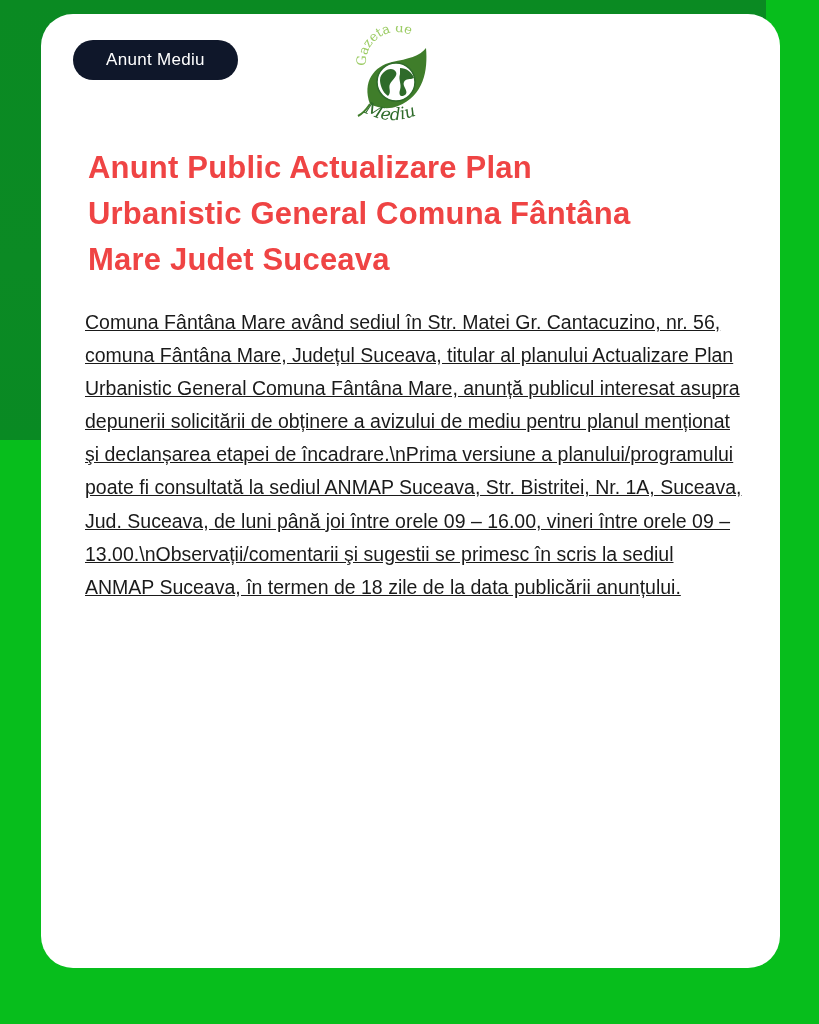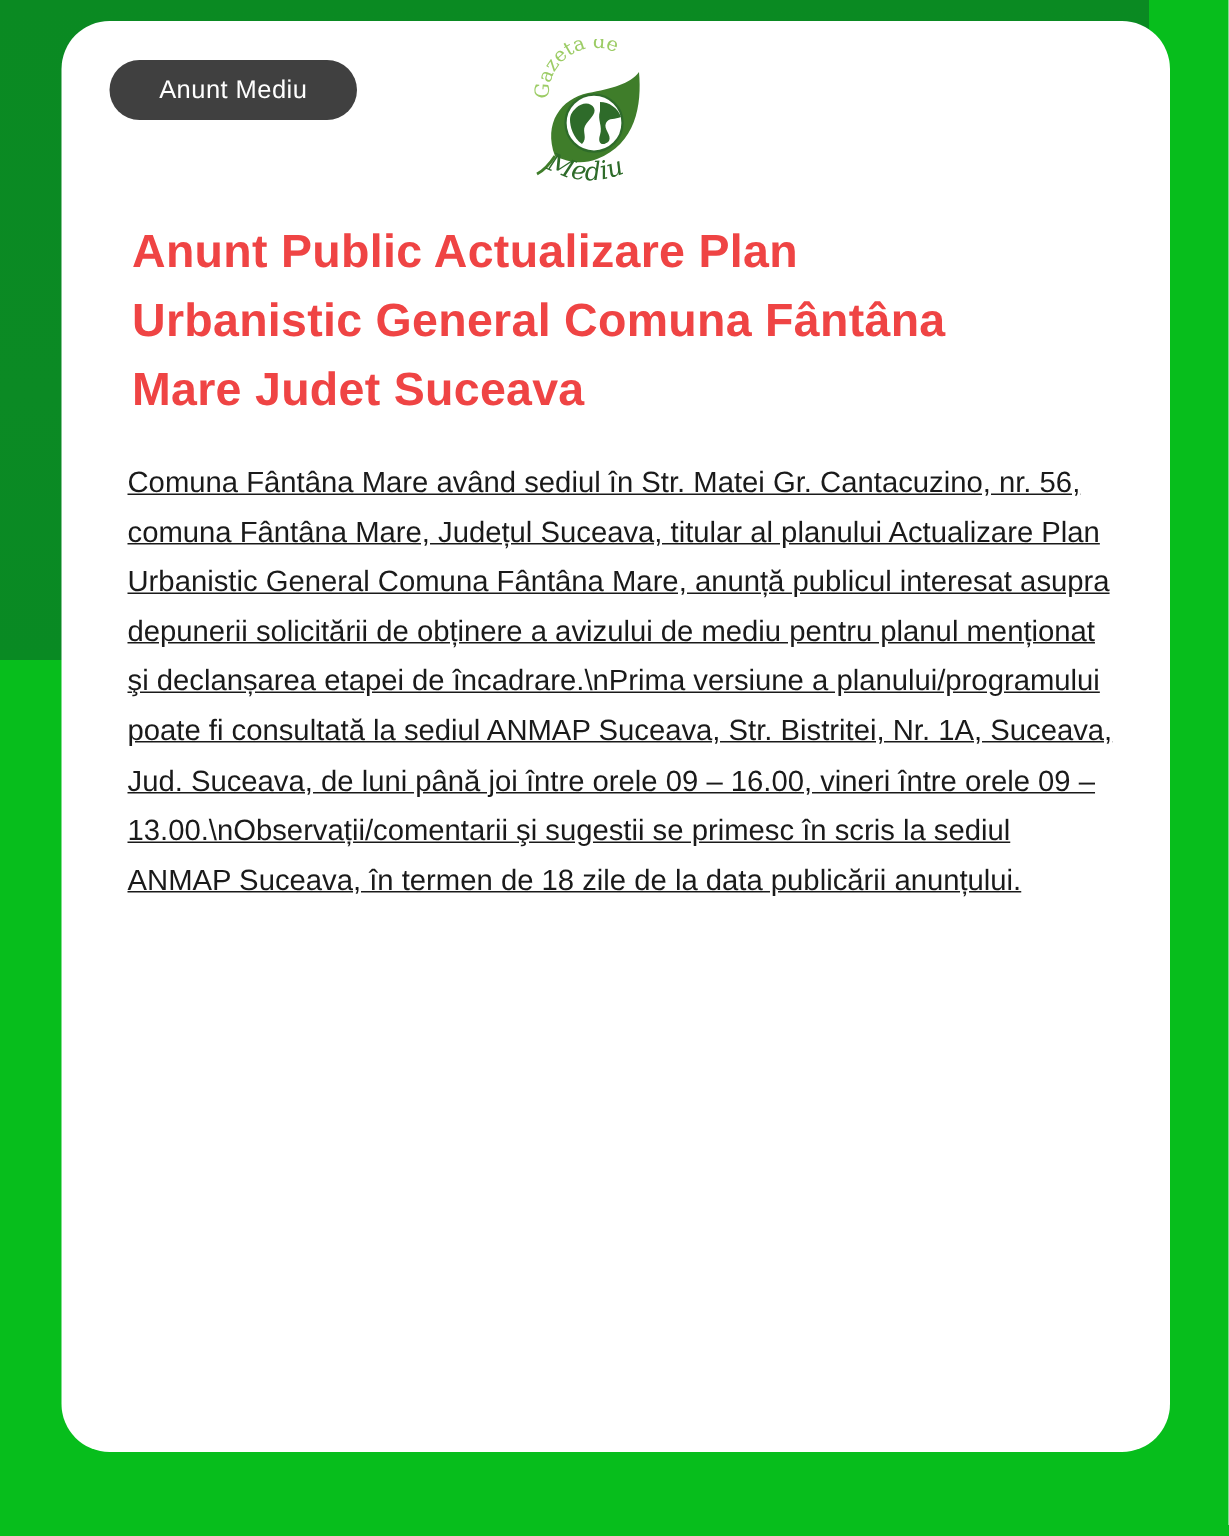--- a/index.html
+++ b/index.html
@@ -11,21 +11,21 @@
     .dark-block {
       position: absolute; left: 0; top: 0; width: 766px; height: 440px;
       background: linear-gradient(180deg, #0a8a22 0%, #0b8a24 60%, #098a23 100%);
     }
     .card {
       position: absolute; left: 41px; top: 14px; width: 739px; height: 954px;
       background: #ffffff; border-radius: 32px;
     }
     .badge {
       position: absolute; left: 32px; top: 26px; width: 165px; height: 40px;
-      background: #404040; border-radius: 20px;
+      background: #0f172a; border-radius: 20px;
       color: #ffffff; font-size: 17px; letter-spacing: 0.3px;
       display: flex; align-items: center; justify-content: center;
     }
     .logo {
       position: absolute; left: 307px; top: 12px; width: 96px; height: 108px;
     }
     .title {
       position: absolute; left: 44px; top: 128px; width: 600px;
       color: #ef4444; font-weight: bold; font-size: 31px; line-height: 46px;
       margin: 3px; letter-spacing: 0.2px;

